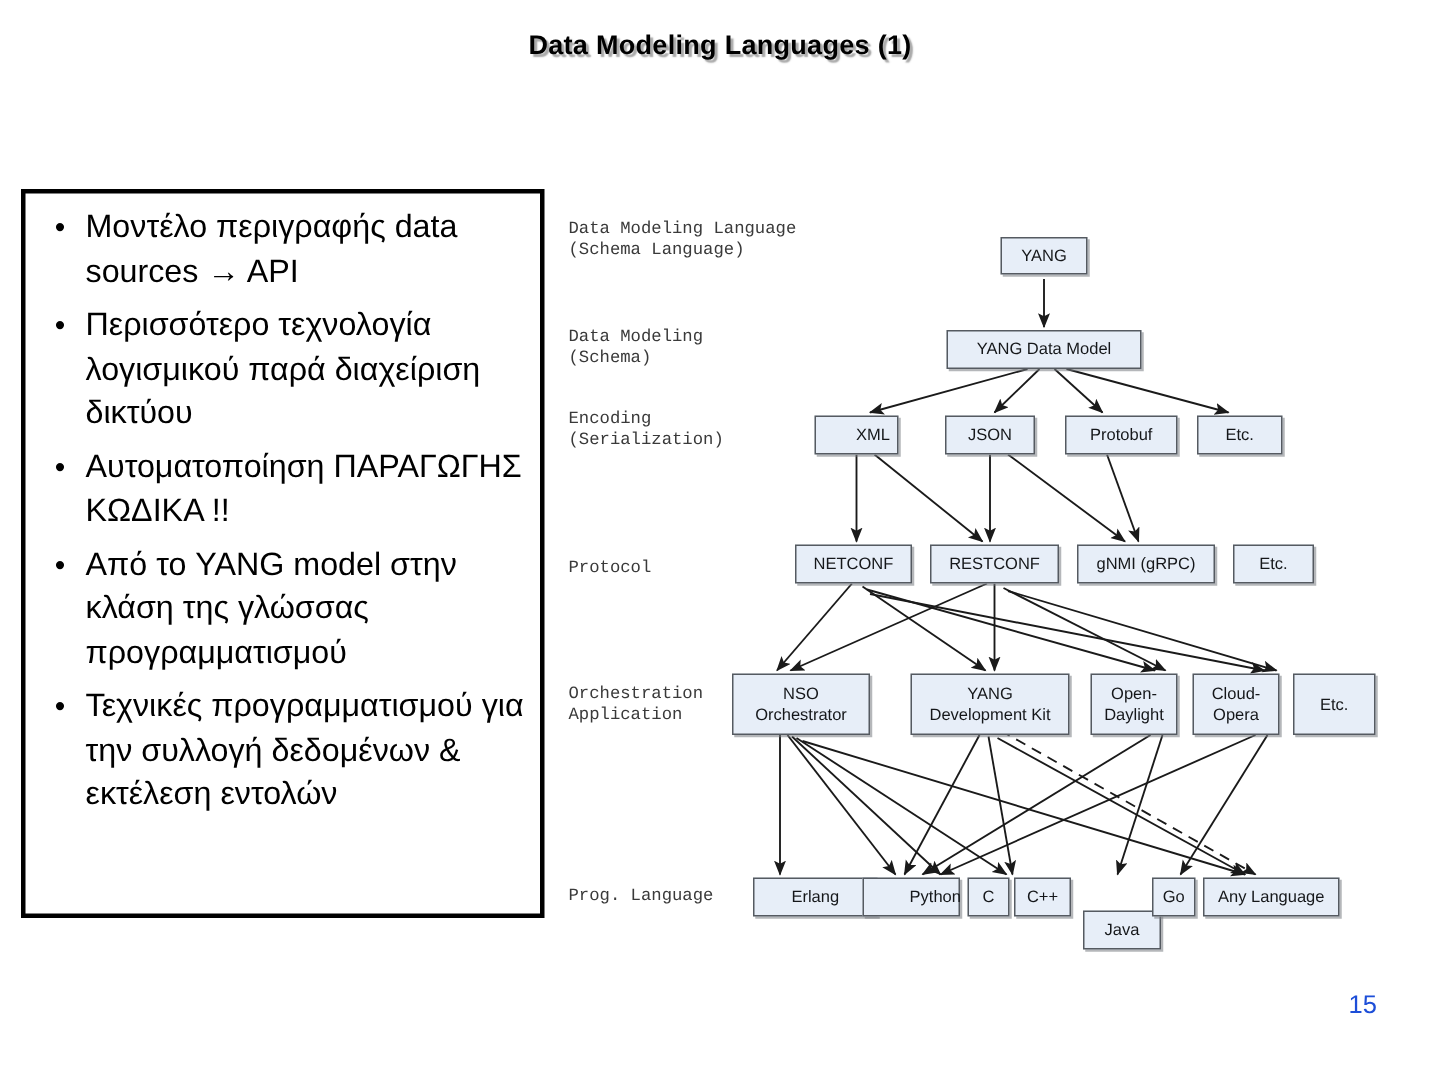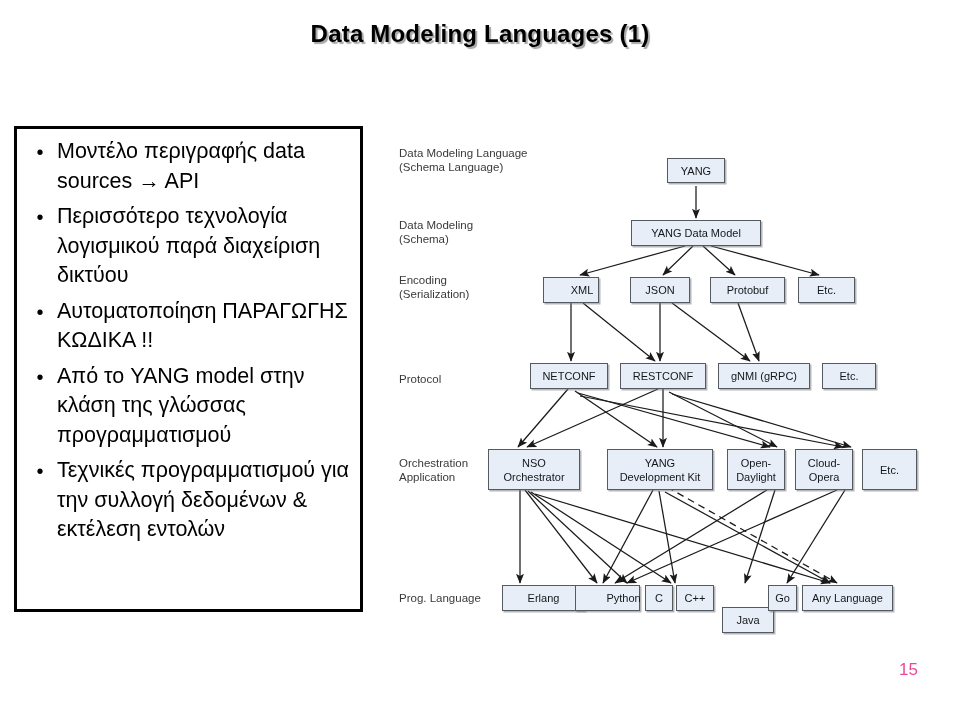--- a/index.html
+++ b/index.html
@@ -16,21 +16,21 @@
     color: #000;
   }
 
   
   #slide-title {
     position: absolute;
     left: 0;
     top: 20px;
     width: 960px;
     text-align: center;
-    font-size: 24px;
+    font-size: 18px;
     font-weight: bold;
     letter-spacing: 0.2px;
     color: #000000;
     text-shadow: 2px 2px 1px rgba(120,120,120,0.65);
   }
 
   
   #bullet-panel {
     position: absolute;
     left: 14px;
@@ -74,23 +74,22 @@
   #diagram-svg {
     position: absolute;
     left: 0;
     top: 0;
   }
   .row-label {
     position: absolute;
     font-size: 11.5px;
     line-height: 14px;
     color: #3a3a3a;
-    font-family: Liberation Sans, sans-serif;
+    font-family: Liberation Mono, monospace;
     white-space: pre-line;
-    margin-left: 20px;
   }
   .node-box {
     position: absolute;
     background: #e7eef8;
     border: 1.4px solid #555a61;
     box-sizing: border-box;
     display: flex;
     align-items: center;
     justify-content: center;
     text-align: center;
@@ -101,21 +100,21 @@
     white-space: pre-line;
     padding: 0 2px;
   }
 
   
   #page-number {
     position: absolute;
     right: 42px;
     top: 660px;
     font-size: 17px;
-    color: #ec4899;
+    color: #1d4ed8;
   }
 </style>
 </head>
 <body>
 
 <div id="slide-title">Data Modeling Languages (1)</div>
 
 <div id="bullet-panel">
 
   <div class="bullet-row">

